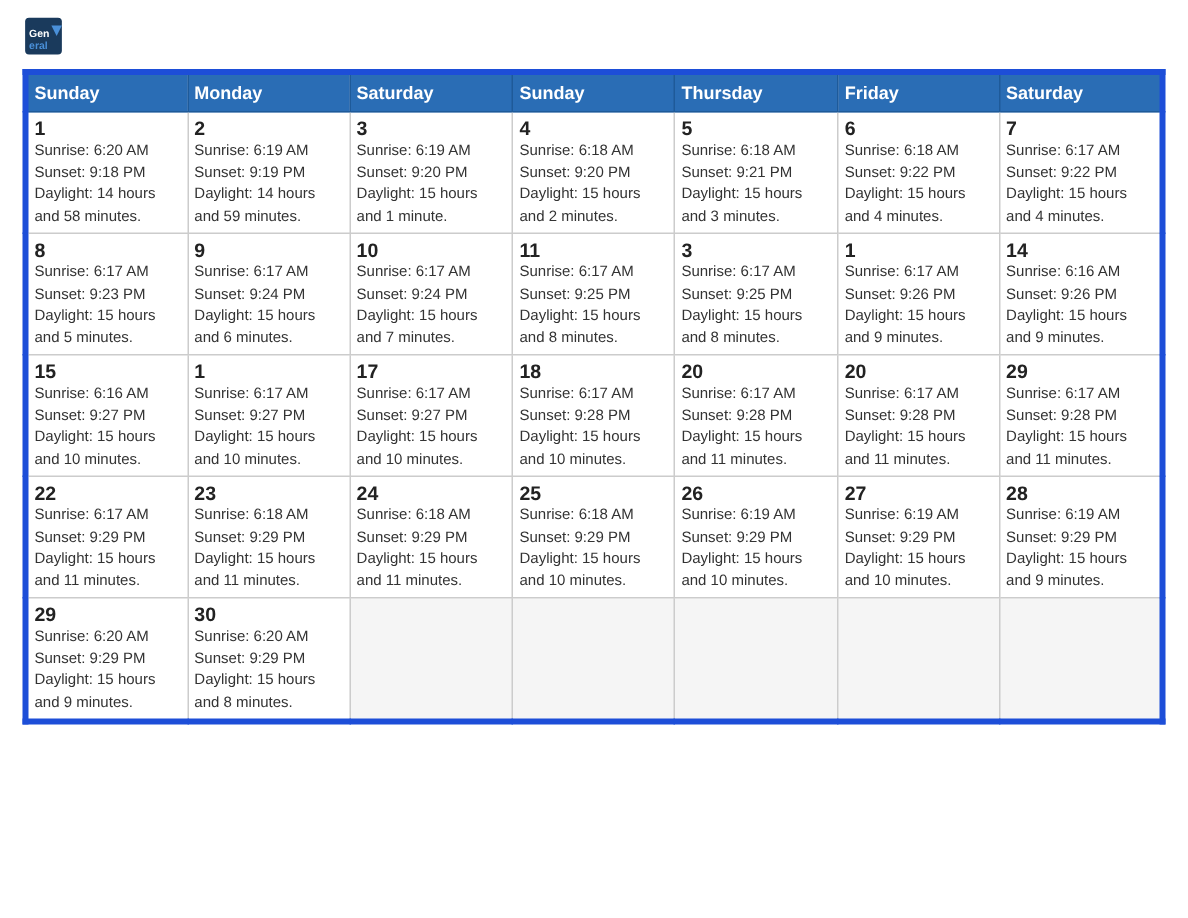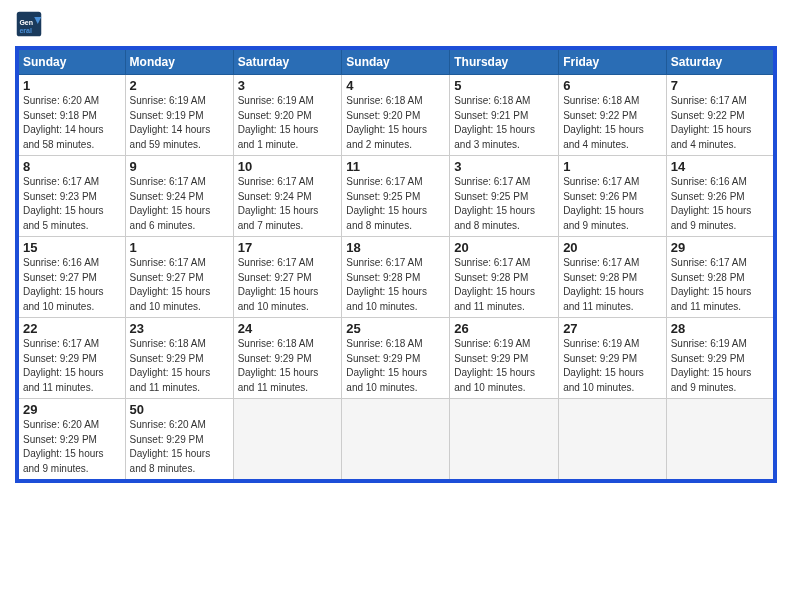--- a/index.html
+++ b/index.html
@@ -329,21 +329,21 @@
         </tr>
         <tr>
           <td>
             <span class="day-number">29</span>
             <div class="day-info" style="white-space: pre-line;">Sunrise: 6:20 AM
 Sunset: 9:29 PM
 Daylight: 15 hours
 and 9 minutes.</div>
           </td>
           <td>
-            <span class="day-number">50</span>
+            <span class="day-number">30</span>
             <div class="day-info" style="white-space: pre-line;">Sunrise: 6:20 AM
 Sunset: 9:29 PM
 Daylight: 15 hours
 and 8 minutes.</div>
           </td>
           <td class="empty"></td>
           <td class="empty"></td>
           <td class="empty"></td>
           <td class="empty"></td>
           <td class="empty"></td>

